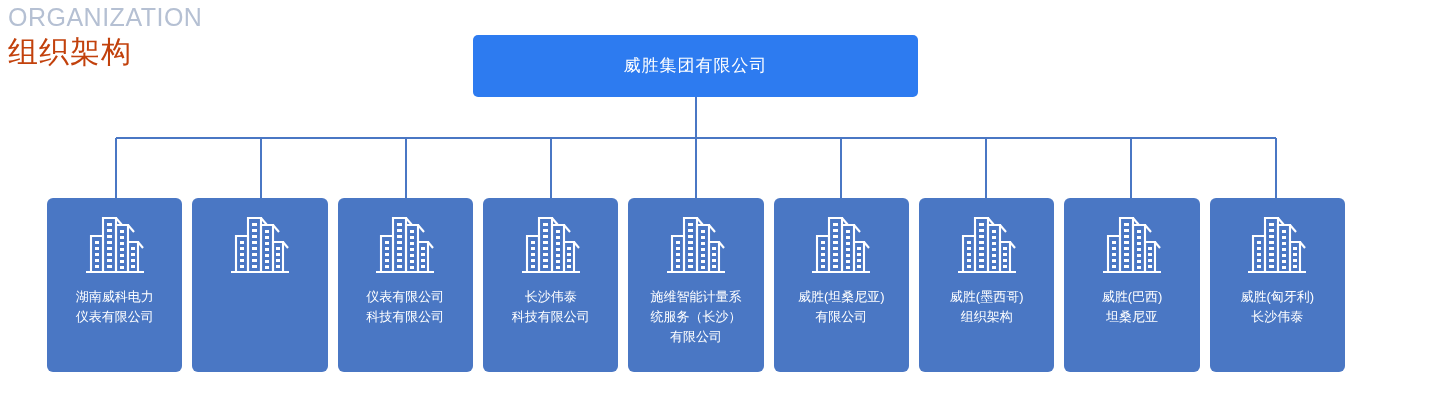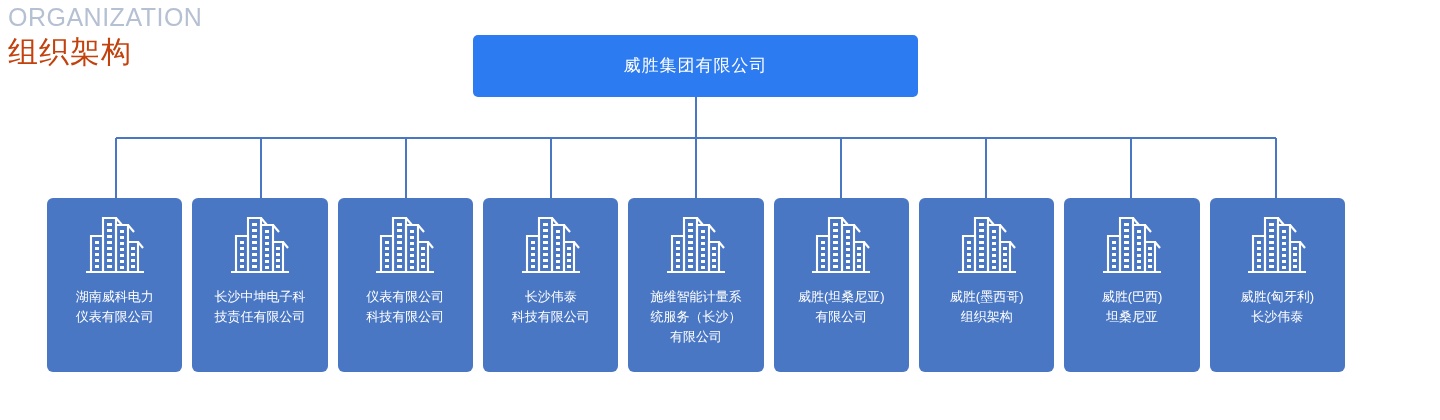--- a/index.html
+++ b/index.html
@@ -224,22 +224,20 @@
             <rect x="15" y="35" width="4" height="3"></rect>
           <rect x="15" y="41" width="4" height="3"></rect>
             <rect x="15" y="47" width="4" height="3"></rect>
           <rect x="15" y="53" width="4" height="3"></rect>
           <rect x="51" y="35" width="4" height="3"></rect>
             <rect x="51" y="41" width="4" height="3"></rect>
           <rect x="51" y="47" width="4" height="3"></rect>
             <rect x="51" y="53" width="4" height="3"></rect>
         </g>
       </svg>
-      <div class="card-label">长沙中坤电子科
-技责任有限公司</div>
     </div>
 
     <div class="org-card">
       <svg class="card-icon" viewBox="0 0 70 66" xmlns="http://www.w3.org/2000/svg">
         <g fill="none" stroke="#ffffff" stroke-width="2.1">
           <path d="M23 6 h13 v54 h-13 z"></path>
             <path d="M36 13 h12 v47 h-12 z"></path>
           <path d="M11 24 h12 v36 h-12 z"></path>
             <path d="M48 30 h10 v30 h-10 z"></path>
           <path d="M36 6 l6 7"></path>

